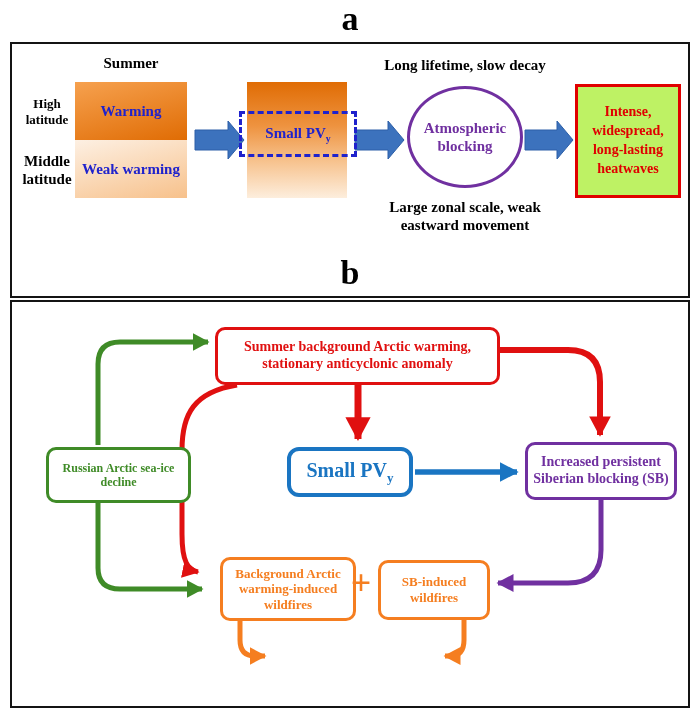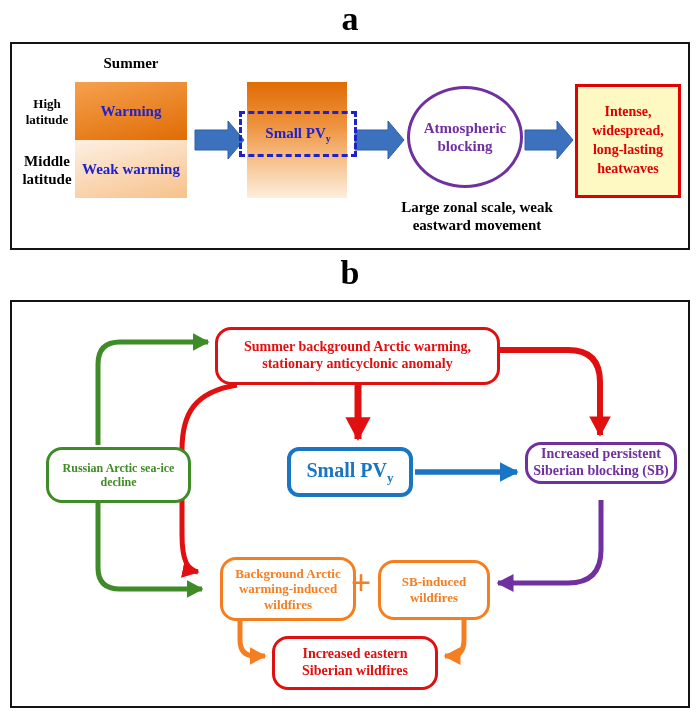--- a/index.html
+++ b/index.html
@@ -1,44 +1,44 @@
 <!DOCTYPE html>
 <html><head>
 <meta charset="utf-8">
 <style>
   * { margin:0; padding:0; box-sizing:border-box; }
   html,body { background:#ffffff; }
   body { width:700px; height:719px; font-family:"Liberation Serif", serif; }
   .page { position:relative; width:700px; height:719px; background:#ffffff; overflow:hidden; }
   .panel-label { position:absolute; left:0; width:700px; text-align:center; font-weight:bold; font-size:34px; color:#000; }
   .panel { position:absolute; left:10px; width:680px; border:2.5px solid #141414; background:#fff; }
-  .panel-a { top:42px; height:208px;padding-left:19px; }
+  .panel-a { top:42px; height:256px;padding-left:19px; }
   .panel-b { top:300px; height:408px; }
   svg.layer { position:absolute; left:0; top:0; }
   .abs { position:absolute; }
   .blk { font-weight:bold; color:#000; text-align:center; line-height:1.22; }
 
   
   .gradbox1 { overflow:hidden; }
   .gradbox1 .half { height:50%; display:flex; align-items:center; justify-content:center;
                     font-weight:bold; font-size:15px; color:#1f22cc; }
   .half.warm { background:linear-gradient(165deg,#f6a14f 0%,#e06c04 100%); }
   .half.weak { background:linear-gradient(165deg,#fdf0e3 0%,#f7c18b 100%); }
   .grad2 { background:linear-gradient(180deg,#e06c04 0%,#ee9340 38%,#f7c28d 68%,#fdeedd 100%); }
   .dashedbox { border:3px dashed #1f22cc; display:flex; align-items:center; justify-content:center; }
   .pvy-a { font-weight:bold; font-size:15px; color:#1f22cc; }
   .ellipse { border:3px solid #7030a0; border-radius:50%; display:flex; align-items:center; justify-content:center;
              text-align:center; color:#7030a0; font-weight:bold; font-size:15px; line-height:1.2; padding:0 10px; background:#fff; }
   .heatbox { border:3px solid #e00000; color:#e00000; display:flex; align-items:center; justify-content:center;
-             text-align:center; font-weight:bold; font-size:14px; line-height:1.35; background:#fef9c3; padding:0 4px; }
+             text-align:center; font-weight:bold; font-size:14px; line-height:1.35; background:#bef264; padding:0 4px; }
   .blkarrow { fill:#3c72bd; stroke:#2c5fa8; stroke-width:1; }
 
   
   .bbox { position:absolute; display:flex; align-items:center; justify-content:center; text-align:center;
-          font-weight:bold; background:#fff; border-radius:16px; border:3.5px solid; line-height:1.2; padding:2px 4px; z-index:2; }
+          font-weight:bold; background:#fff; border-radius:10px; border:3.5px solid; line-height:1.2; padding:2px 4px; z-index:2; }
   .bbox.red    { border-color:#e01010; color:#e01010; }
   .bbox.green  { border-color:#3f8b27; color:#3f8b27; }
   .bbox.blue   { border-color:#1a75c2; color:#1a75c2; border-width:4px; border-radius:12px; }
   .bbox.purple { border-color:#7030a0; color:#7030a0; }
   .bbox.orange { border-color:#f57e20; color:#f57e20; }
   .plus { color:#f57e20; font-weight:bold; font-size:36px; text-align:center; line-height:1; z-index:2; }
   sub { font-size:0.65em; }
 
   .ar { fill:none; stroke-width:5; }
   .ar.thick { stroke-width:7; }
@@ -74,24 +74,25 @@
       </div>
     </div>
 
     <div class="abs blk" style="left:4px;top:108px;width:62px;font-size:15px">Middle latitude</div>
 
     <div class="abs grad2" style="left:235px;top:38px;width:100px;height:116px"></div>
     <div class="abs dashedbox" style="left:227px;top:67px;width:118px;height:46px">
       <span class="pvy-a"><span>Small PV</span><sub>y</sub></span>
     </div>
 
+    <div class="abs blk" style="left:328px;top:12px;width:250px;font-size:15px">Long lifetime, slow decay</div>
     <div class="abs ellipse" style="left:395px;top:42px;width:116px;height:102px">
       <span>Atmospheric blocking</span>
     </div>
-    <div class="abs blk" style="left:365px;top:154px;width:200px;font-size:15px">Large zonal scale, weak eastward movement</div>
+    <div class="abs blk" style="left:353px;top:154px;width:200px;font-size:15px">Large zonal scale, weak eastward movement</div>
 
     <div class="abs heatbox" style="left:563px;top:40px;width:106px;height:114px">
       <span>Intense, widespread, long-lasting heatwaves</span>
     </div>
   </div>
 
   <div class="panel-label" style="top:254px">b</div>
 
   <div class="panel panel-b">
     <svg class="layer" width="675" height="403">
@@ -125,28 +126,25 @@
 
     <div class="bbox red" style="left:203px;top:25px;width:285px;height:58px;font-size:14px">
       <span>Summer background Arctic warming, stationary anticyclonic anomaly</span>
     </div>
     <div class="bbox green" style="left:34px;top:145px;width:145px;height:56px;font-size:12px">
       <span>Russian Arctic sea-ice decline</span>
     </div>
     <div class="bbox blue" style="left:275px;top:145px;width:126px;height:50px;font-size:20px">
       <span><span>Small PV</span><sub>y</sub></span>
     </div>
-    <div class="bbox purple" style="left:513px;top:140px;width:152px;height:42px;font-size:14px">
+    <div class="bbox purple" style="left:513px;top:140px;width:152px;height:58px;font-size:14px">
       <span>Increased persistent Siberian blocking (SB)</span>
     </div>
     <div class="bbox orange" style="left:208px;top:255px;width:136px;height:64px;font-size:13px">
       <span>Background Arctic warming-induced wildfires</span>
     </div>
     <div class="abs plus" style="left:332px;top:263px;width:34px">+</div>
     <div class="bbox orange" style="left:366px;top:258px;width:112px;height:60px;font-size:13px">
       <span>SB-induced wildfires</span>
     </div>
-    <div class="bbox red" style="left:260px;top:334px;width:166px;height:54px;font-size:14px">
-      <span>Increased eastern Siberian wildfires</span>
-    </div>
   </div>
 
 </div>
 
 </body></html>

